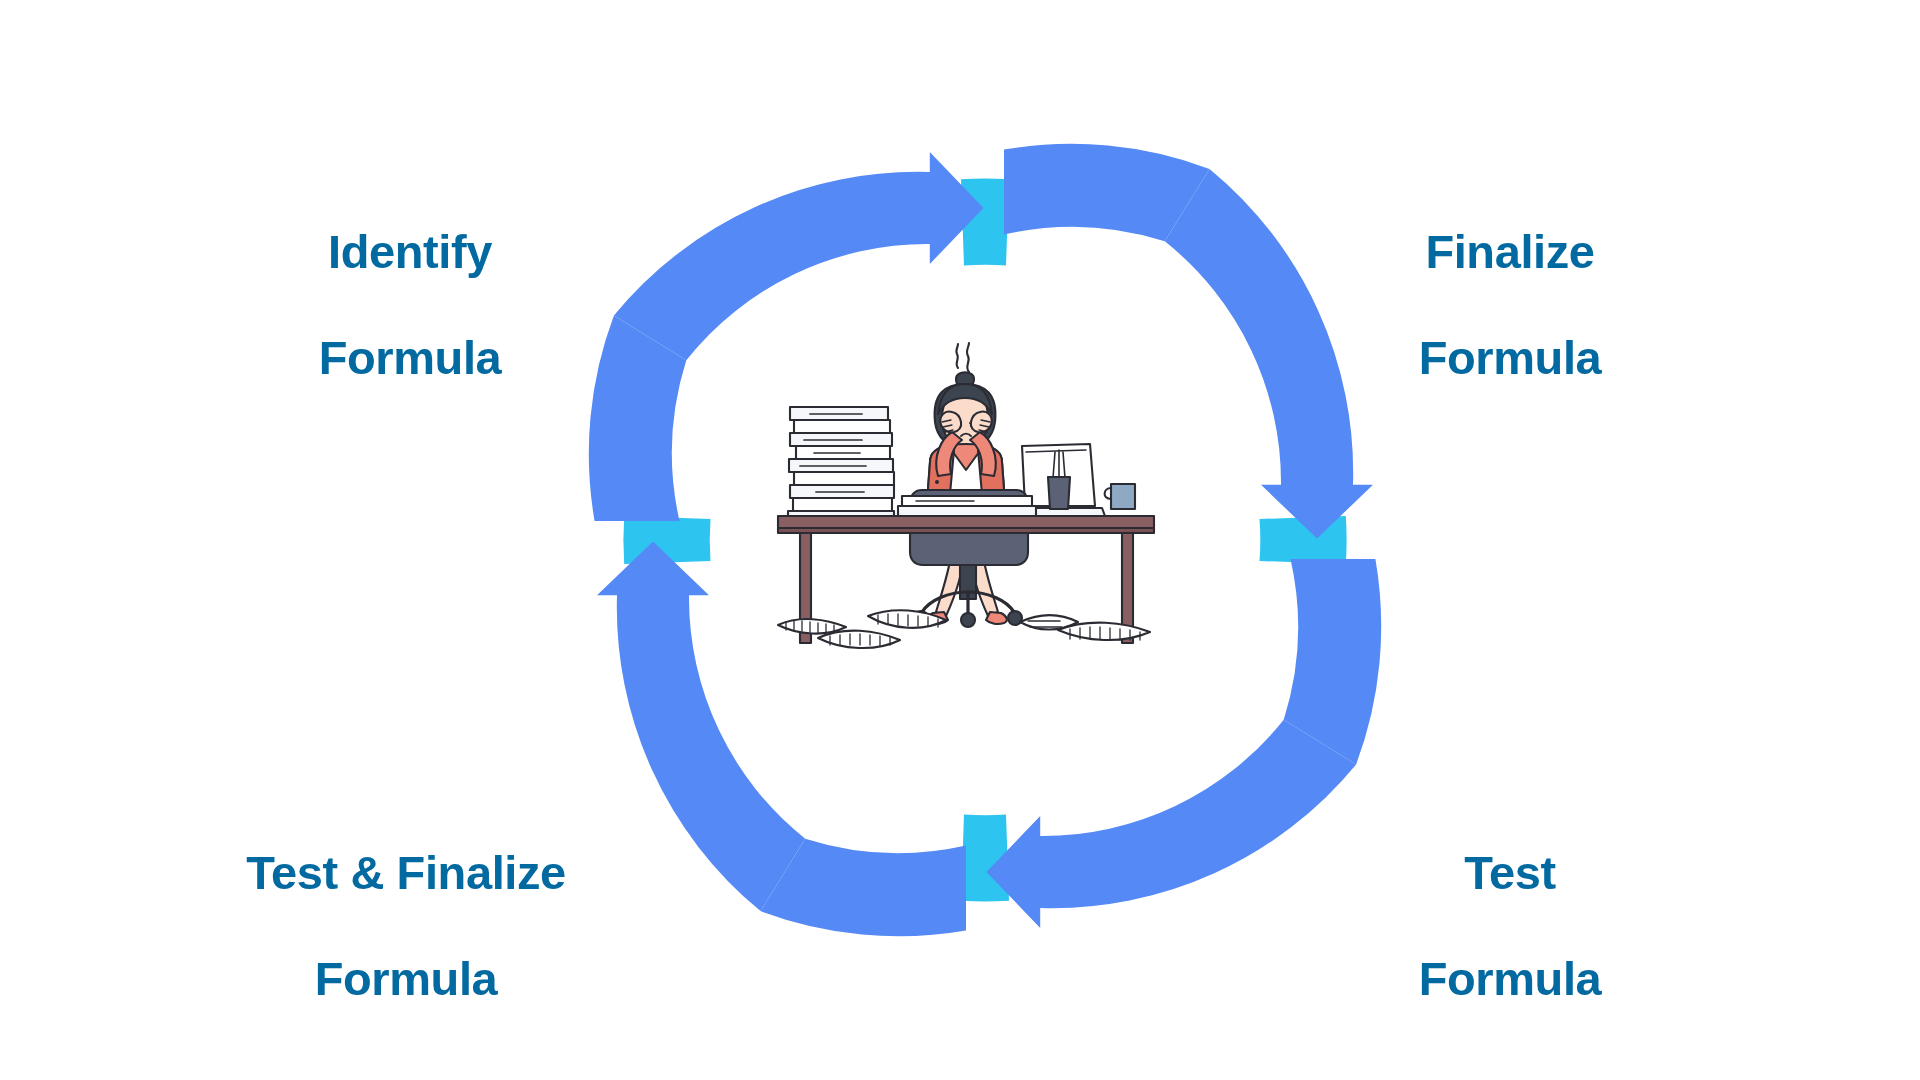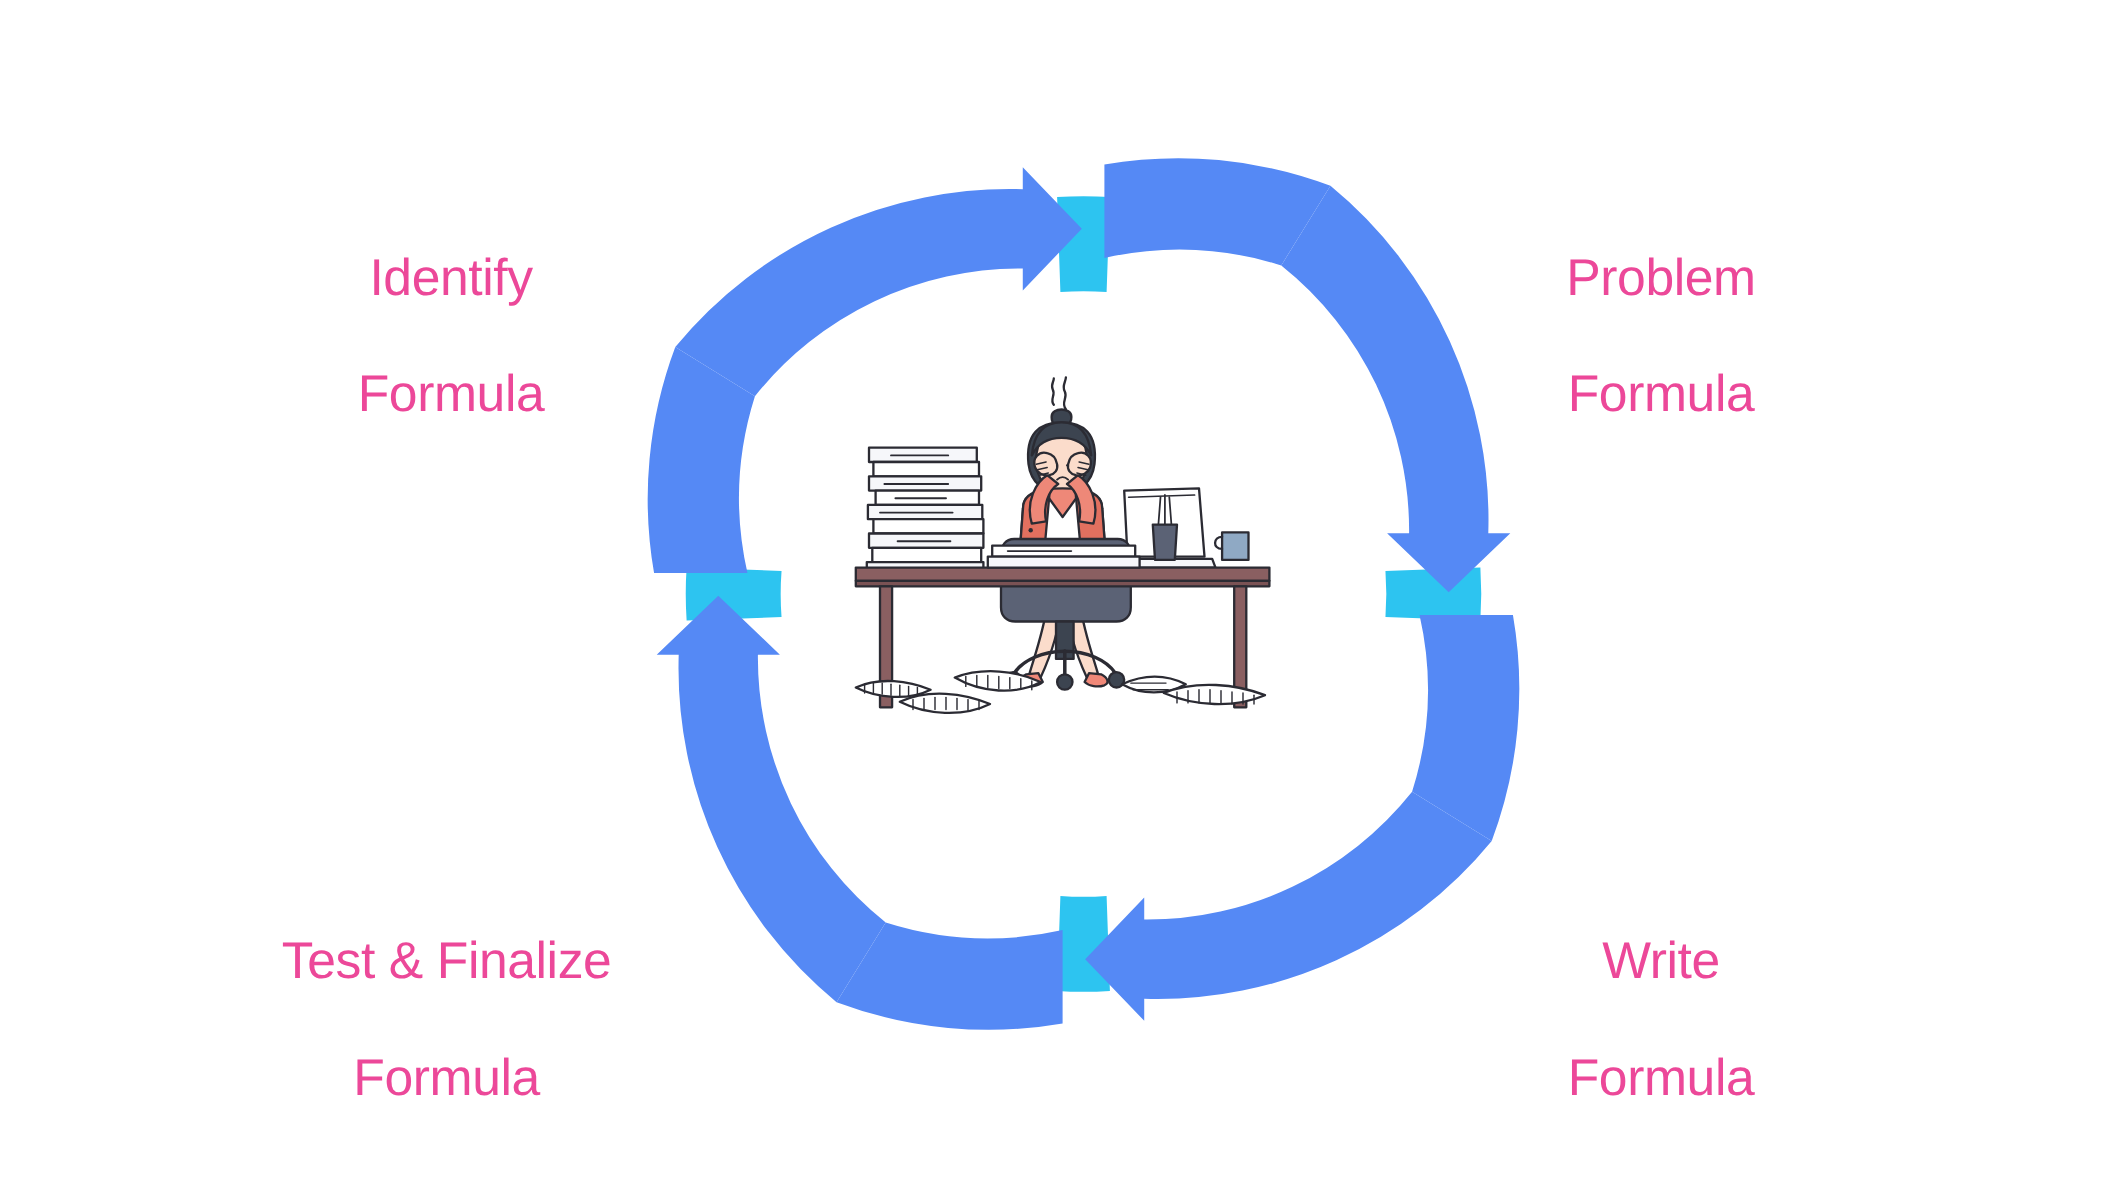--- a/index.html
+++ b/index.html
@@ -17,24 +17,24 @@
     position: relative;
     width: 1920px;
     height: 1080px;
     background: #ffffff;
   }
 
   
   .label {
     position: absolute;
     font-family: "Liberation Sans", sans-serif;
-    font-weight: 400;
+    font-weight: 700;
     font-size: 47px;
     line-height: 1.13;
-    color: #ec4899;
+    color: #0369a1;
     letter-spacing: -0.4px;
     white-space: pre-line;
     -webkit-font-smoothing: antialiased;
   }
   .label .l1, .label .l2 { display: block; }
 
   #label-identify-problem {
     left: 250px;
     top: 172px;
     width: 320px;
@@ -372,26 +372,26 @@
       </g>
     </svg>
   </div>
 
   <div class="label" id="label-identify-problem">
     <span class="l1">Identify</span>
     <span class="l2">Formula</span>
   </div>
 
   <div class="label" id="label-research-formula">
-    <span class="l1">Problem</span>
+    <span class="l1">Finalize</span>
     <span class="l2">Formula</span>
   </div>
 
   <div class="label" id="label-write-formula">
-    <span class="l1">Write</span>
+    <span class="l1">Test</span>
     <span class="l2">Formula</span>
   </div>
 
   <div class="label" id="label-test-finalize-formula">
     <span class="l1">Test &amp; Finalize</span>
     <span class="l2">Formula</span>
   </div>
 
 </div>
 

